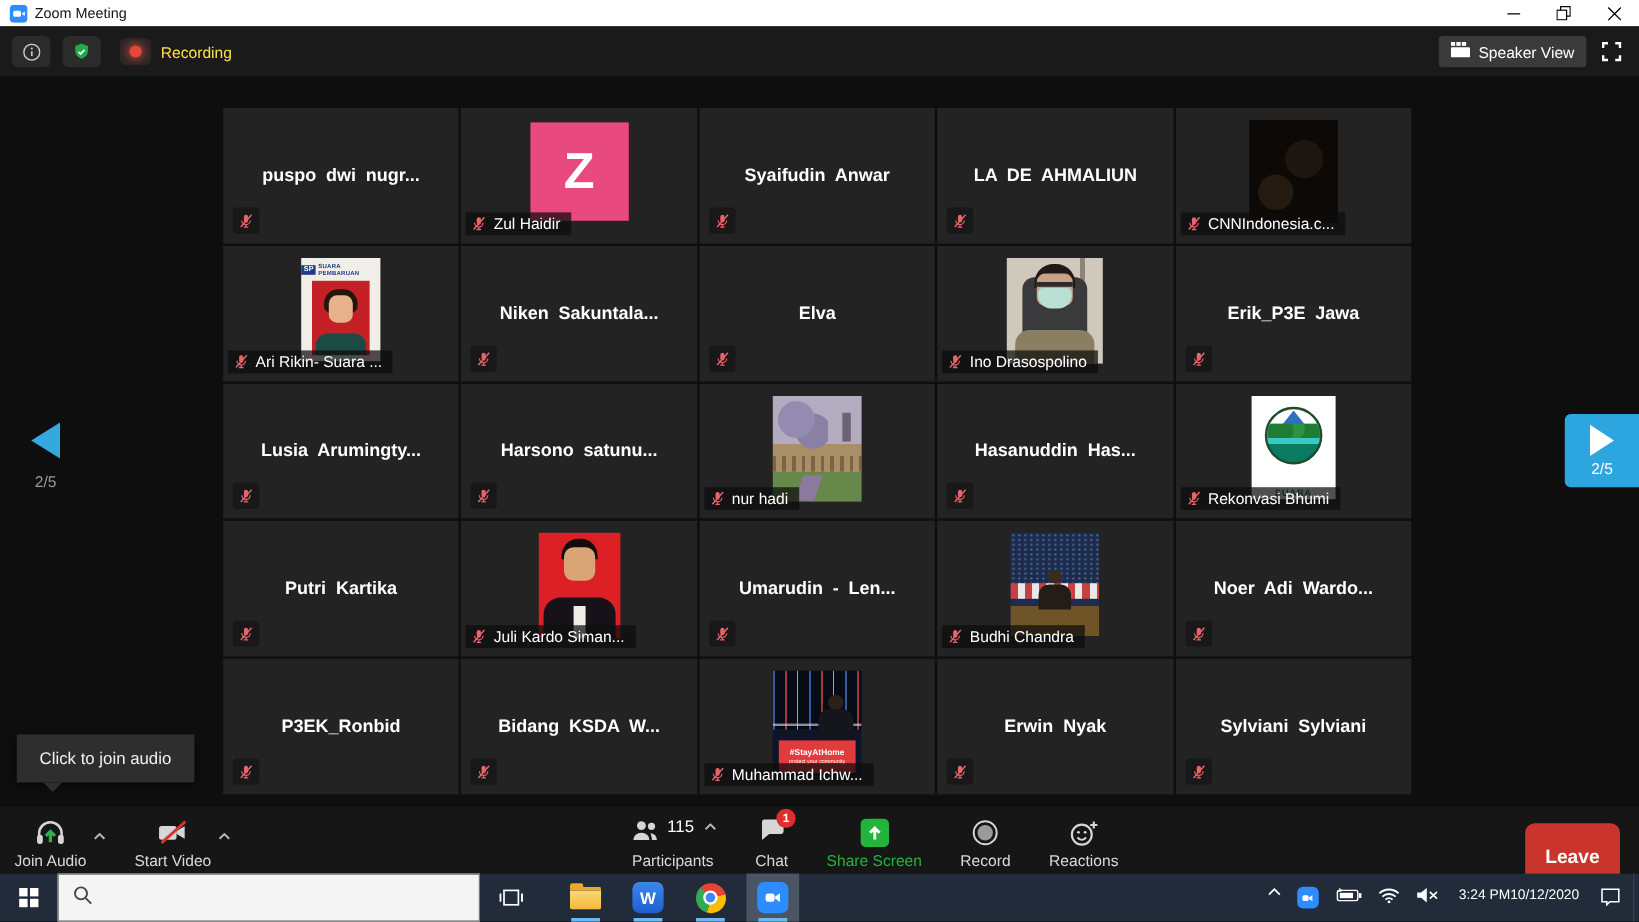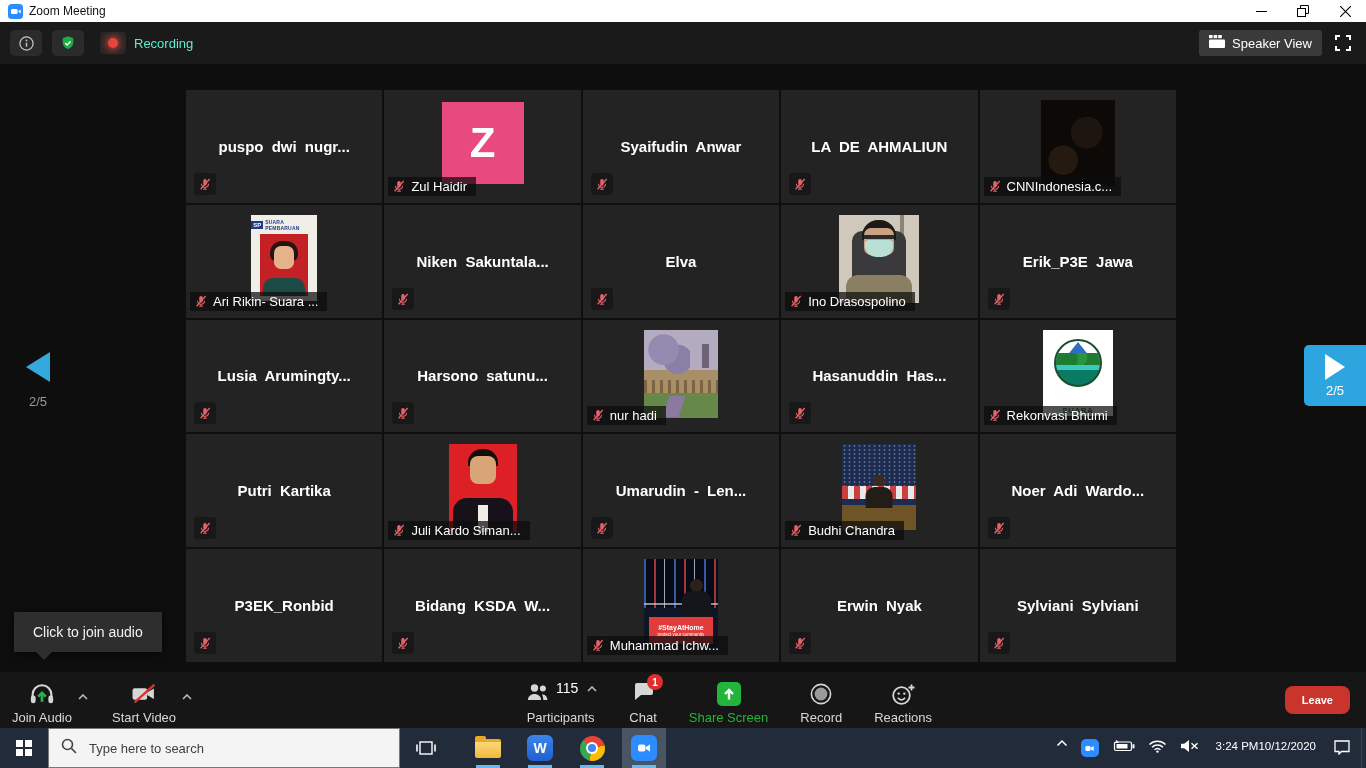--- a/index.html
+++ b/index.html
@@ -15,21 +15,21 @@
   
   #meetingbar{position:absolute;left:0;top:22px;width:1366px;height:42px;background:#1a1a1a;
     display:flex;align-items:center;}
   .mb-icon-btn{width:32px;height:26px;background:#2b2b2b;border:none;border-radius:5px;
     margin-left:10px;display:flex;align-items:center;justify-content:center;padding:0}
   .rec-wrap{display:flex;align-items:center;margin-left:16px;gap:8px}
   .rec-dot-box{width:26px;height:22px;background:#272727;border-radius:4px;
     display:flex;align-items:center;justify-content:center}
   .rec-dot{width:10px;height:10px;border-radius:50%;background:#e6453a;
     box-shadow:0 0 7px 2px rgba(230,70,58,.75)}
-  .rec-label{color:#5eead4;font-size:13px}
+  .rec-label{color:#fde047;font-size:13px}
   .speaker-view-btn{margin-left:auto;background:#3a3a3a;color:#fff;border:none;border-radius:3px;
     height:26px;padding:0 10px;font-size:13px;display:flex;align-items:center;gap:7px;cursor:pointer}
   .fullscreen-btn{background:transparent;border:none;margin:0 14px 0 12px;padding:0;cursor:pointer;
     display:flex;align-items:center}
   
   #stage{position:absolute;left:0;top:64px;width:1366px;height:608px;background:#0e0e0e}
   #grid{position:absolute;left:186px;top:26px;width:990px;height:572px;display:grid;
     grid-template-columns:repeat(5,1fr);grid-template-rows:repeat(5,1fr);gap:2px}
   .tile{background:#232323;position:relative;overflow:hidden;cursor:pointer}
   .tile-center-name{position:absolute;inset:0;display:flex;align-items:center;justify-content:center;
@@ -143,21 +143,21 @@
   .tb-left{position:absolute;left:12px;top:8px;display:flex;gap:40px}
   .tb-center{position:absolute;left:524px;top:8px;display:flex;gap:32px;align-items:flex-start}
   .chev{position:absolute;top:8px;right:-16px}
   .pcount{color:#fff;font-size:14px;margin-left:5px}
   .prow{display:flex;align-items:flex-start;height:26px}
   .prow .chev2{margin-left:9px}
   .badge{position:absolute;top:-6px;right:-8px;background:#e02d2d;color:#fff;font-size:10px;font-weight:700;
     min-width:16px;height:16px;border-radius:8px;display:flex;align-items:center;justify-content:center;padding:0 3px}
   .lbl-green{color:#23b53b}
   .leave-btn{position:absolute;right:16px;top:14px;background:#c9342c;color:#fff;font-weight:700;
-    font-size:11px;border:none;border-radius:8px;padding:8px 17px;cursor:pointer}
+    font-size:16px;border:none;border-radius:8px;padding:20px 17px;cursor:pointer}
   
   #taskbar{position:absolute;left:0;top:728px;width:1366px;height:40px;background:#222b3a;
     display:flex;align-items:center}
   .start-btn{width:48px;height:40px;background:transparent;border:none;display:flex;align-items:center;
     justify-content:center;cursor:pointer}
   .win-logo{display:grid;grid-template-columns:7px 7px;grid-template-rows:7px 7px;gap:2px}
   .win-logo span{background:#fff}
   .search-box{width:352px;height:40px;background:#f4f4f4;border:1px solid #777;display:flex;
     align-items:center;gap:10px;padding-left:12px}
   .search-box input{border:none;background:transparent;outline:none;font-size:13px;color:#3f3f3f;
@@ -747,21 +747,20 @@
         <span></span>
       </span>
   </button>
   <div class="search-box">
     <span>
       <svg width="16" height="16">
           <circle cx="6.5" cy="6.5" r="5" fill="none" stroke="#444" stroke-width="1.6"></circle>
           <path d="M10.4 10.4L15 15" stroke="#444" stroke-width="1.6"></path>
         </svg>
     </span>
-    <input type="text" placeholder="Type here to search" style="">
   </div>
   <button class="tv-btn">
     <svg width="20" height="16">
         <rect x="4" y="2" width="12" height="12" fill="none" stroke="#fff" stroke-width="1.4"></rect>
         <path d="M1 4.5v7M19 4.5v7" stroke="#fff" stroke-width="1.6"></path>
       </svg>
   </button>
   <div class="apps">
     <button class="app-btn">
         <span class="folder"></span>

